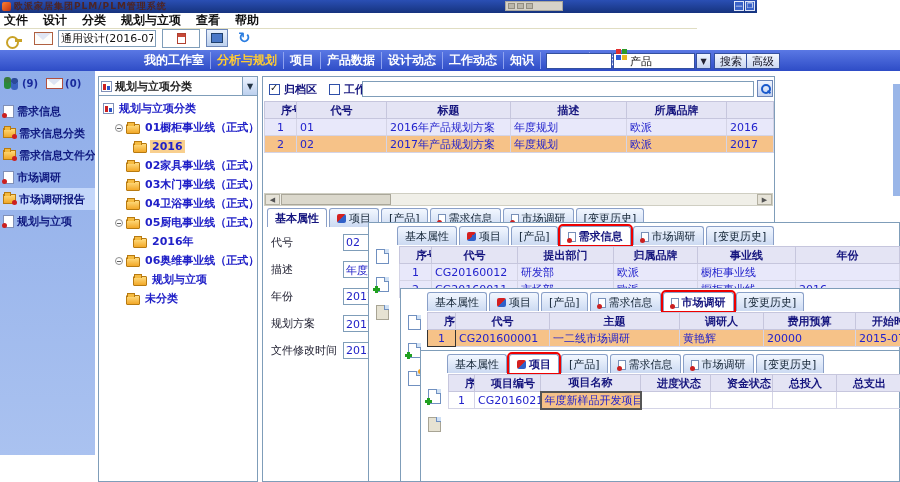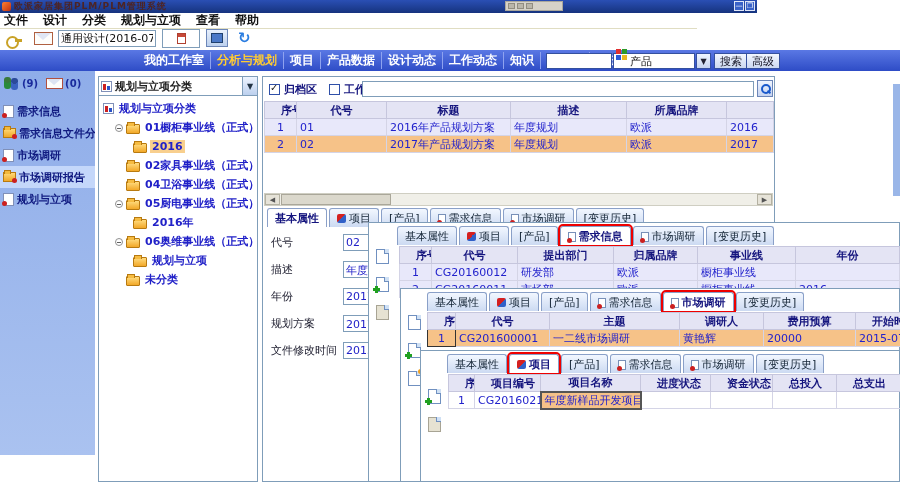--- a/index.html
+++ b/index.html
@@ -231,20 +231,24 @@
       <span class="sb-count">(9)</span>
       <span class="sb-mail"></span>
       <span class="sb-count">(0)</span>
     </div>
     <div class="sb-item">
       <span class="ic-doc"></span>
       <span class="lbl">需求信息</span>
     </div>
     <div class="sb-item">
       <span class="ic-cat"></span>
+      <span class="lbl">需求信息分类</span>
+    </div>
+    <div class="sb-item">
+      <span class="ic-cat"></span>
       <span class="lbl">需求信息文件分类</span>
     </div>
     <div class="sb-item">
       <span class="ic-doc"></span>
       <span class="lbl">市场调研</span>
     </div>
     <div class="sb-item active">
       <span class="ic-cat"></span>
       <span class="lbl">市场调研报告</span>
     </div>
@@ -271,20 +275,25 @@
         <span class="txt">01橱柜事业线（正式）</span>
       </div>
       <div class="tnode lv2 sel">
         <span class="folder"></span>
         <span class="txt">2016</span>
       </div>
       <div class="tnode lv1">
         <span class="no-handle"></span>
         <span class="folder"></span>
         <span class="txt">02家具事业线（正式）</span>
+      </div>
+      <div class="tnode lv1">
+        <span class="no-handle"></span>
+        <span class="folder"></span>
+        <span class="txt">03木门事业线（正式）</span>
       </div>
       <div class="tnode lv1">
         <span class="no-handle"></span>
         <span class="folder"></span>
         <span class="txt">04卫浴事业线（正式）</span>
       </div>
       <div class="tnode lv1">
         <span class="handle"></span>
         <span class="folder"></span>
         <span class="txt">05厨电事业线（正式）</span>

